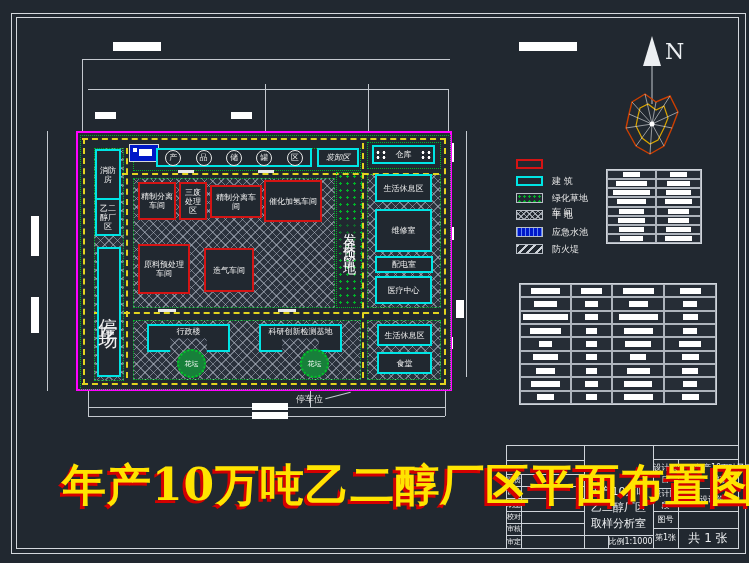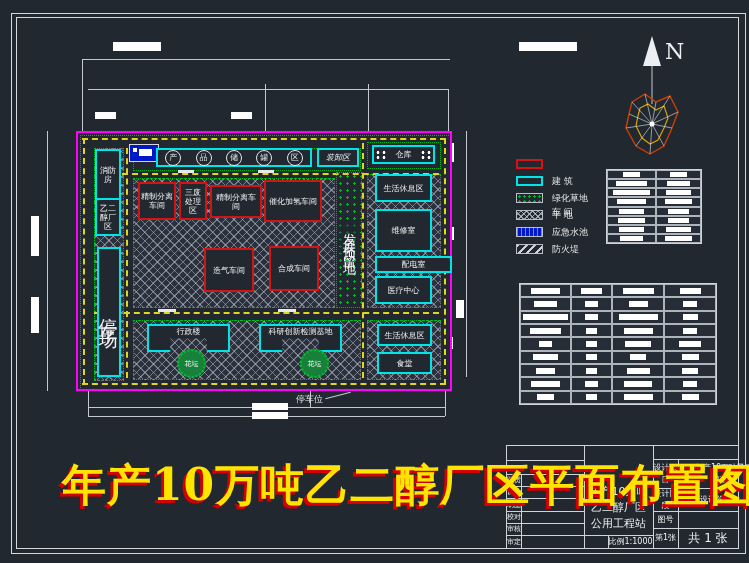--- a/index.html
+++ b/index.html
@@ -167,39 +167,39 @@
       </div>
     <div class="bld rd" style="left:101px;top:49px;width:28px;height:38px;">
       <span>三废处理区</span>
       </div>
     <div class="bld rd" style="left:186px;top:47px;width:58px;height:42px;">
       <span>催化加氢车间</span>
       </div>
     <div class="bld rd" style="left:132px;top:52px;width:52px;height:33px;">
       <span>精制分离车间</span>
       </div>
+    <div class="bld rd" style="left:60px;top:111px;width:52px;height:50px;">
+      <span>原料预处理车间</span>
+      </div>
     <div class="bld rd" style="left:126px;top:115px;width:50px;height:44px;">
       <span>造气车间</span>
-      </div>
-    <div class="bld rd" style="left:191px;top:113px;width:50px;height:45px;">
-      <span>合成车间</span>
       </div>
 
     <div class="abs gdotsbg" style="left:258px;top:39px;width:24px;height:134px;border:1px dotted #00b428;
                 display:flex;align-items:center;justify-content:center;">
       <span class="vtext" style="font-size:13px;letter-spacing:7px;color:#fff;background:rgba(33,40,48,.55);">发展预留地</span>
     </div>
 
     <div class="bld cy" style="left:297px;top:41px;width:57px;height:28px;">
       <span>生活休息区</span>
       </div>
     <div class="bld cy" style="left:297px;top:76px;width:57px;height:43px;">
       <span>维修室</span>
       </div>
-    <div class="bld cy" style="left:297px;top:123px;width:77px;height:17px;">
+    <div class="bld cy" style="left:297px;top:123px;width:58px;height:17px;">
       <span>配电室</span>
       </div>
     <div class="bld cy" style="left:297px;top:143px;width:57px;height:28px;">
       <span>医疗中心</span>
       </div>
     <div class="bld cy" style="left:299px;top:191px;width:55px;height:22px;text-align:right;">
       <span>生活休息区</span>
       </div>
     <div class="bld cy" style="left:299px;top:219px;width:55px;height:22px;">
       <span>食堂</span>
@@ -447,21 +447,21 @@
 
     <div class="tb-cell" style="left:0;top:28px;width:14px;height:12px;">职责</div>
     <div class="tb-cell" style="left:0;top:40px;width:14px;height:12px;">设计</div>
     <div class="tb-cell" style="left:0;top:52px;width:14px;height:13px;">制图</div>
     <div class="tb-cell" style="left:0;top:65px;width:14px;height:12px;">校对</div>
     <div class="tb-cell" style="left:0;top:77px;width:14px;height:12px;">审核</div>
     <div class="tb-cell" style="left:0;top:89px;width:14px;height:13px;">审定</div>
 
     <div class="tb-cell" style="left:77px;top:38px;width:69px;height:16px;font-size:11px;">年产10万吨</div>
     <div class="tb-cell" style="left:77px;top:54px;width:69px;height:16px;font-size:11px;">乙二醇厂区</div>
-    <div class="tb-cell" style="left:77px;top:70px;width:69px;height:16px;font-size:11px;">公用工程站</div>
+    <div class="tb-cell" style="left:77px;top:70px;width:69px;height:16px;font-size:11px;">取样分析室</div>
     <div class="tb-cell" style="left:101px;top:89px;width:45px;height:13px;font-size:8px;">比例1:1000</div>
 
     <div class="tb-cell" style="left:146px;top:13px;width:25px;height:29px;font-size:8px;">设计项目</div>
     <div class="tb-cell" style="left:187px;top:13px;width:60px;height:29px;font-size:8px;">年产10万吨乙二醇项目</div>
     <div class="tb-cell" style="left:146px;top:42px;width:25px;height:23px;font-size:8px;">设计阶段</div>
     <div class="tb-cell" style="left:171px;top:42px;width:60px;height:23px;font-size:8px;">初步设计阶段</div>
     <div class="tb-cell" style="left:146px;top:65px;width:25px;height:17px;font-size:8px;">图号</div>
     <div class="tb-cell" style="left:146px;top:82px;width:25px;height:20px;font-size:8px;">第1张</div>
     <div class="tb-cell" style="left:171px;top:82px;width:60px;height:20px;font-size:12px;">共 1 张</div>
   </div>

